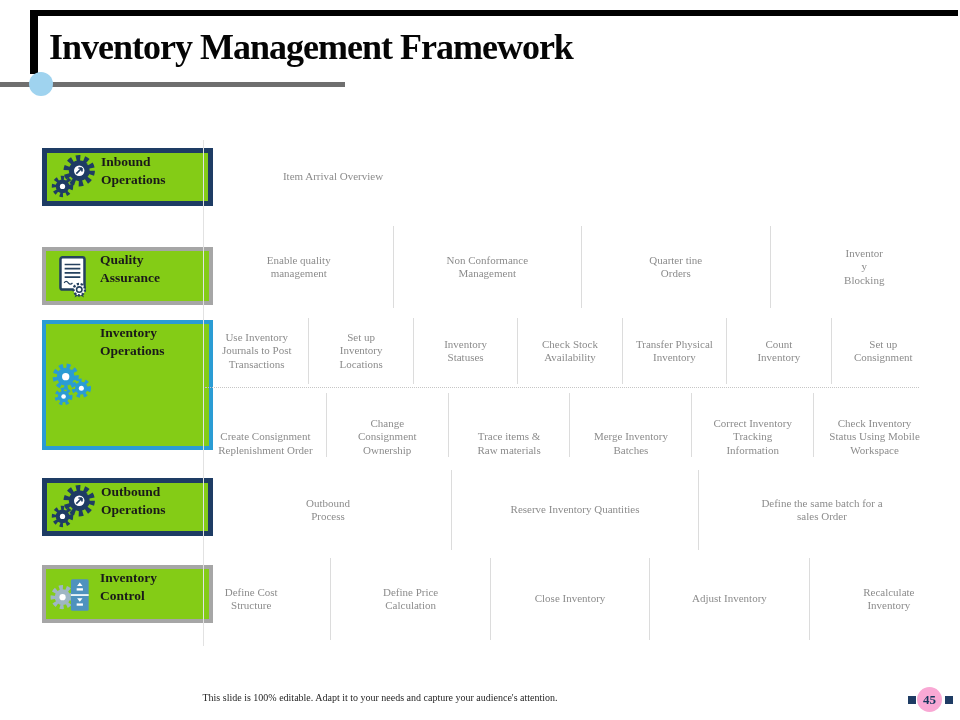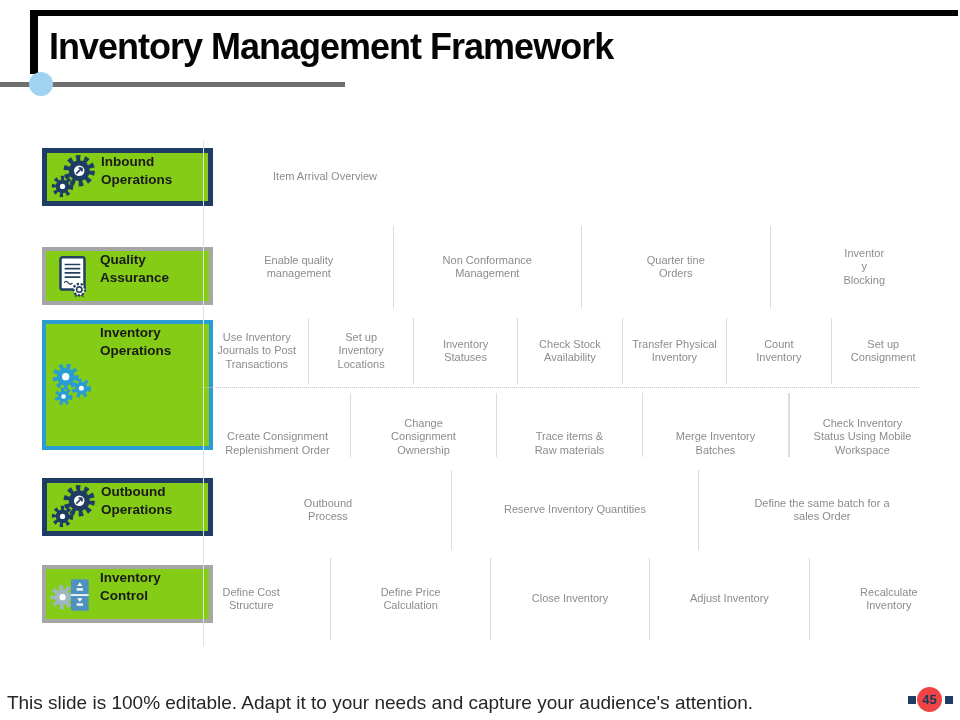--- a/index.html
+++ b/index.html
@@ -1,17 +1,17 @@
 <!DOCTYPE html>
 <html><head>
 <meta charset="utf-8">
 <style>
   html,body{margin:0;padding:0;background:#fff;}
   .slide{position:relative;width:960px;height:720px;background:#ffffff;overflow:hidden;
-         font-family:Liberation Sans, sans-serif;}
+         font-family:Liberation Serif, serif;}
 
   
   .top-bar-h{position:absolute;left:30px;top:10px;width:928px;height:6px;background:#000;}
   .top-bar-v{position:absolute;left:30px;top:10px;width:8px;height:64px;background:#000;}
 
   
   .page-title{position:absolute;left:49px;top:26px;margin:0;font-size:36px;font-weight:bold;
               color:#050505;letter-spacing:-1px;white-space:nowrap;}
   .title-underline{position:absolute;left:0;top:82px;width:345px;height:5px;background:#6f6f6f;}
   .title-dot{position:absolute;left:29px;top:72px;width:24px;height:24px;border-radius:50%;background:#9fd3ef;}
@@ -41,32 +41,32 @@
   
   .grid-row{position:absolute;left:205px;display:flex;}
   .row-1{top:140px;height:74px;width:735px;}
   .row-2{top:226px;height:82px;width:753px;}
   .row-3{top:318px;height:66px;width:730px;justify-content:center;}
   .row-4{top:393px;height:64px;width:730px;align-items:flex-end;}
   .row-5{top:470px;height:80px;width:740px;}
   .row-6{top:558px;height:82px;width:730px;gap:33px;}
   .grid-item{flex:1;display:flex;align-items:center;justify-content:center;text-align:center;
              padding:0 6px;min-width:0;}
-  .row-1 .grid-item{flex:0 0 228px;}
+  .row-1 .grid-item{flex:0 0 228px;margin-left:8px;}
   .grid-item span{font-size:11px;line-height:1.22;color:#8c8c8c;white-space:pre-line;}
   .sep{width:1px;background:#dcdcdc;align-self:stretch;flex:0 0 1px;}
 
   
   .footer-text{position:absolute;left:0;top:692px;width:760px;text-align:center;
-               font-size:19px;color:#262626;}
+               font-size:10px;color:#262626;}
   .page-sq{position:absolute;width:8px;height:8px;background:#1e3c64;top:696px;}
   .page-sq.sq1{left:908px;}
   .page-sq.sq2{left:945px;}
   .page-circle{position:absolute;left:917px;top:687px;width:25px;height:25px;border-radius:50%;
-               background:#ef4444;color:#17365d;font-size:13px;font-weight:bold;
+               background:#f9a8d4;color:#17365d;font-size:13px;font-weight:bold;
                line-height:25px;text-align:center;}
 </style>
 </head>
 <body>
 
 <div class="slide">
   <div class="top-bar-h"></div>
   <div class="top-bar-v"></div>
 
   <h1 class="page-title">Inventory Management Framework</h1>
@@ -242,20 +242,25 @@
         <div class="grid-item">
           <span>Trace items &amp;
 Raw materials</span>
         </div>
         <div class="sep"></div>
         <div class="grid-item">
           <span>Merge Inventory
 Batches</span>
         </div>
         <div class="sep"></div>
+        <div class="grid-item">
+          <span>Correct Inventory
+Tracking
+Information</span>
+        </div>
         <div class="sep"></div>
         <div class="grid-item">
           <span>Check Inventory
 Status Using Mobile
 Workspace</span>
         </div>
       </div>
       <div class="grid-row row-5">
         <div class="grid-item">
           <span>Outbound

